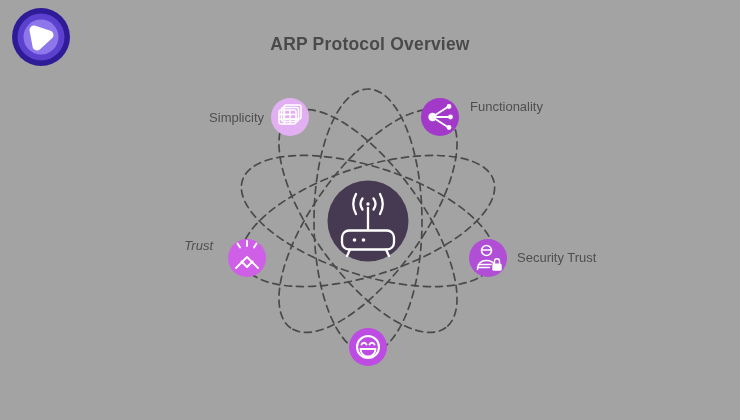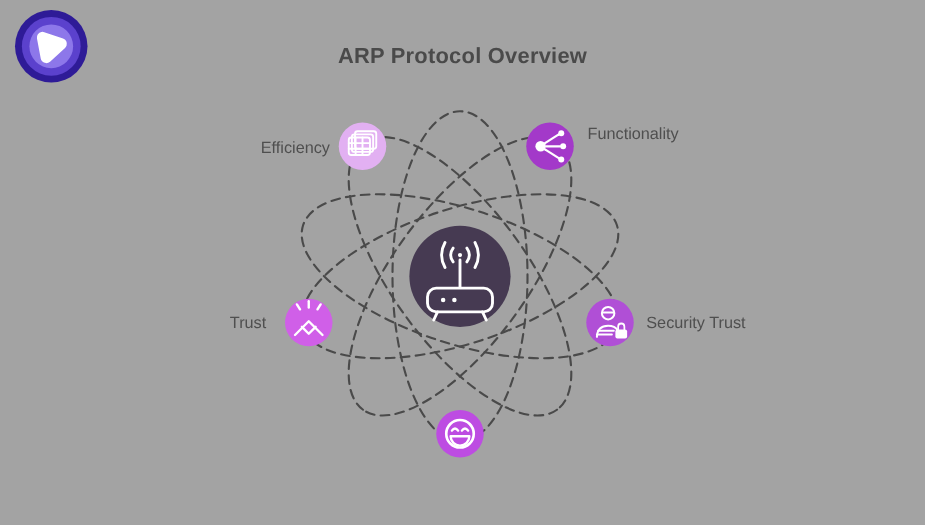--- a/index.html
+++ b/index.html
@@ -33,21 +33,21 @@
     top: 0;
   }
   .node-label {
     position: absolute;
     font-size: 13px;
     color: #4f4f4f;
     white-space: nowrap;
   }
   .lbl-efficiency   { right: 476px; top: 110px; text-align: right; }
   .lbl-functionality{ left: 470px;  top: 99px; }
-  .lbl-trust        { right: 527px; top: 250px; text-align: center; }
+  .lbl-trust        { right: 527px; top: 238px; text-align: center; font-style: italic; }
   .lbl-security     { left: 517px;  top: 250px; }
   .lbl-simplicity   { left: 268px;  top: 378px; width: 200px; text-align: center; }
 </style>
 </head>
 <body>
 
 <div class="stage">
 
   <svg class="logo" width="84" height="78" viewBox="0 0 84 78">
     <circle cx="41" cy="37" r="29" fill="#2e1b97"></circle>
@@ -140,18 +140,18 @@
       <circle cx="368" cy="347" r="19" fill="#bd4ce2"></circle>
       <g stroke="#ffffff" stroke-width="1.9" fill="none" stroke-linecap="round" stroke-linejoin="round">
         <circle cx="368" cy="347" r="11" stroke-width="2.1"></circle>
         <path d="M361.5,344.5 Q364,341 366.5,344.5"></path>
         <path d="M369.5,344.5 Q372,341 374.5,344.5"></path>
         <path d="M360.5,349 A7.5,7.5 0 0 0 375.5,349 Z"></path>
       </g>
     </g>
   </svg>
 
-  <div class="node-label lbl-efficiency">Efficiency</div>
+  <div class="node-label lbl-efficiency">Simplicity</div>
   <div class="node-label lbl-functionality">Functionality</div>
   <div class="node-label lbl-trust">Trust</div>
   <div class="node-label lbl-security">Security Trust</div>
 
 </div>
 
 </body></html>

